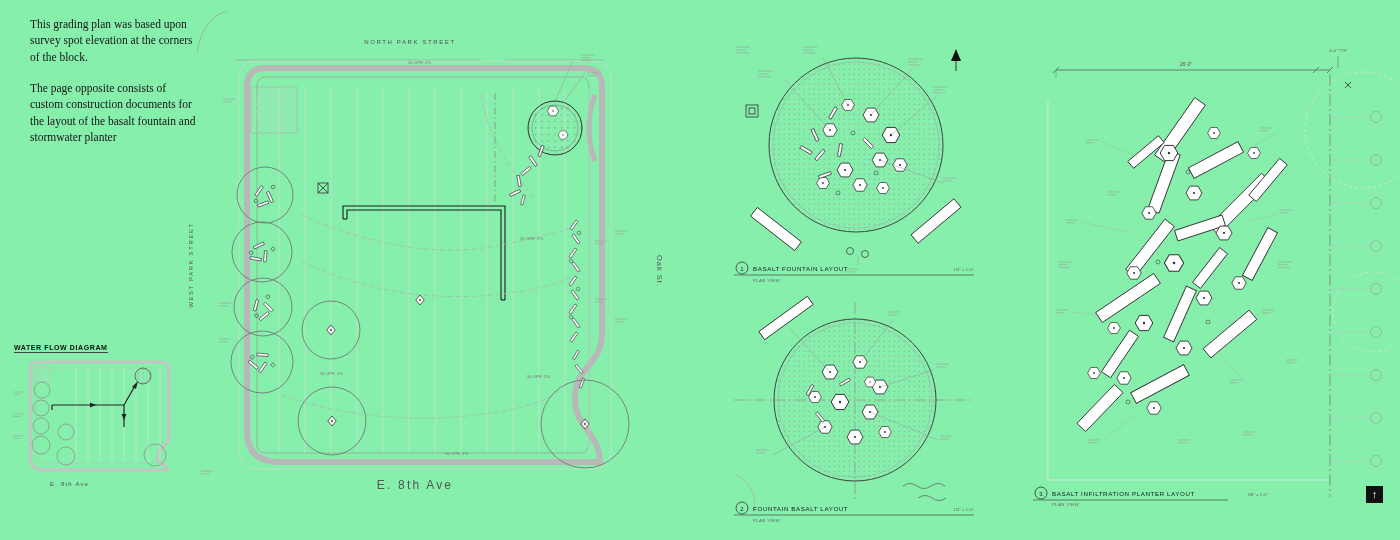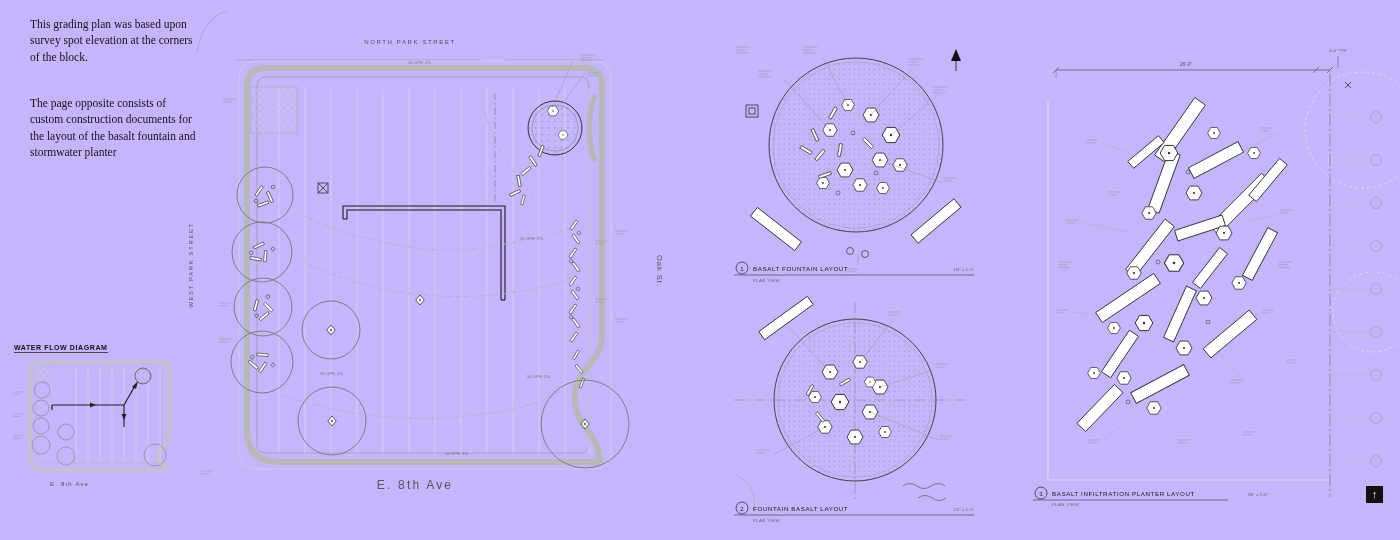--- a/index.html
+++ b/index.html
@@ -1,21 +1,21 @@
 <!DOCTYPE html>
 <html><head>
 <meta charset="utf-8">
 <style>
   *{margin:0;padding:0;box-sizing:border-box}
   html,body{background:#fff}
   body{font-family:"Liberation Sans",sans-serif}
-  #page{position:relative;width:1400px;height:540px;background:#c4b5fd;overflow:hidden}
+  #page{position:relative;width:1400px;height:540px;background:#86efac;overflow:hidden}
   .abs{position:absolute}
   #intro{left:30px;top:16px;width:170px;font-family:"Liberation Serif",serif;font-size:11.5px;line-height:1.42;color:#151515}
-  #intro p + p{margin-top:30px}
+  #intro p + p{margin-top:15px}
   #wfd-title{left:14px;top:344px;font-size:7px;font-weight:bold;letter-spacing:.6px;color:#111;border-bottom:1px solid #444;padding-bottom:1px}
   #wfd-ave{left:50px;top:481px;font-size:6px;letter-spacing:1.2px;color:#555}
   #north-arrow{left:1366px;top:486px;width:17px;height:17px;background:#111;color:#fff;display:flex;align-items:center;justify-content:center;font-size:11px;line-height:1}
   svg{position:absolute;overflow:visible}
   svg text{font-family:"Liberation Sans",sans-serif;fill:#333}
   .t-street{font-size:6px;letter-spacing:1.6px;fill:#555}
   .t-oak{font-size:7.5px;letter-spacing:1px;fill:#555}
   .t-ave{font-size:12px;letter-spacing:2.2px;fill:#555}
   .t-slope{font-size:4.2px;letter-spacing:.3px;fill:#777}
   .t-num{font-size:6px;fill:#222}

